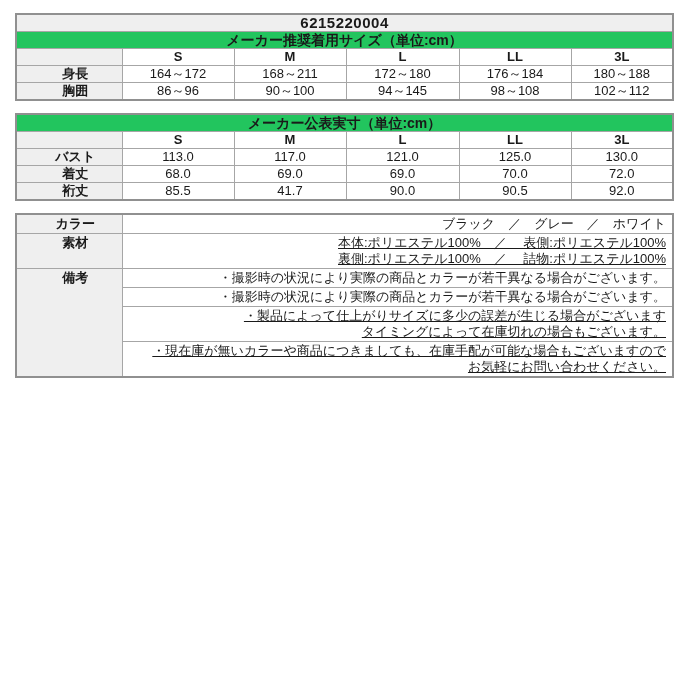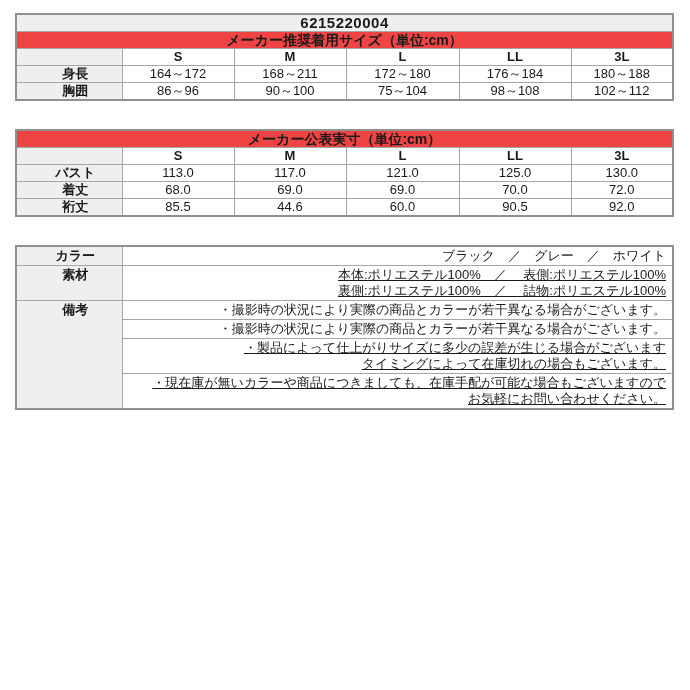--- a/index.html
+++ b/index.html
@@ -11,36 +11,36 @@
     color: #1a1a1a;
     -webkit-font-smoothing: antialiased;
   }
   .sheet { padding: 13px 0 0 15px; }
 
   table {
     border-collapse: collapse;
     table-layout: fixed;
     width: 657px;
     border: 2px solid #909090;
-    margin: 0 0 28px 0;
+    margin: 0 0 12px 0;
     background: #ffffff;
   }
   td {
     border: 1px solid #a6a6a6;
     font-size: 13px;
     line-height: 16px;
     height: 16px;
     padding: 0;
     text-align: center;
     vertical-align: middle;
     overflow: hidden;
     white-space: nowrap;
   }
   .title-cell {
-    background: #ef4444;
+    background: #22c55e;
     font-weight: bold;
     font-size: 14px;
     height: 16px;
   }
   .code-cell {
     background: #efefef;
     font-weight: bold;
     font-size: 15px;
     letter-spacing: 0.5px;
   }
@@ -97,21 +97,21 @@
       <td>164～172</td>
       <td>168～211</td>
       <td>172～180</td>
       <td>176～184</td>
       <td>180～188</td>
     </tr>
     <tr>
       <td class="label-cell">胸囲</td>
       <td>86～96</td>
       <td>90～100</td>
-      <td>75～104</td>
+      <td>94～145</td>
       <td>98～108</td>
       <td>102～112</td>
     </tr>
   </tbody>
     </table>
 
   <table>
     <colgroup>
       <col style="width:106px">
         <col style="width:112px">
@@ -144,22 +144,22 @@
       <td class="label-cell">着丈</td>
       <td>68.0</td>
       <td>69.0</td>
       <td>69.0</td>
       <td>70.0</td>
       <td>72.0</td>
     </tr>
     <tr>
       <td class="label-cell">裄丈</td>
       <td>85.5</td>
-      <td>44.6</td>
-      <td>60.0</td>
+      <td>41.7</td>
+      <td>90.0</td>
       <td>90.5</td>
       <td>92.0</td>
     </tr>
   </tbody>
     </table>
 
   <table>
     <colgroup>
       <col style="width:106px">
         <col style="width:551px">

